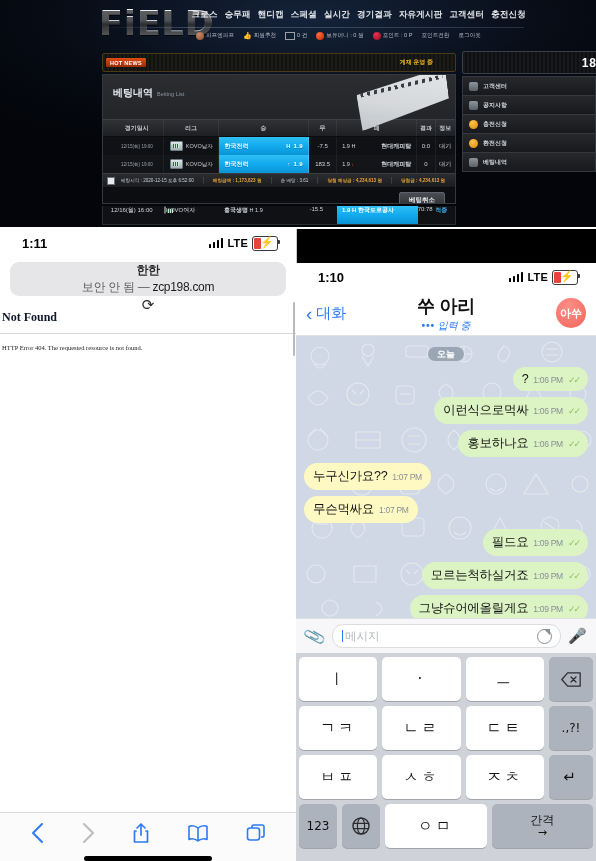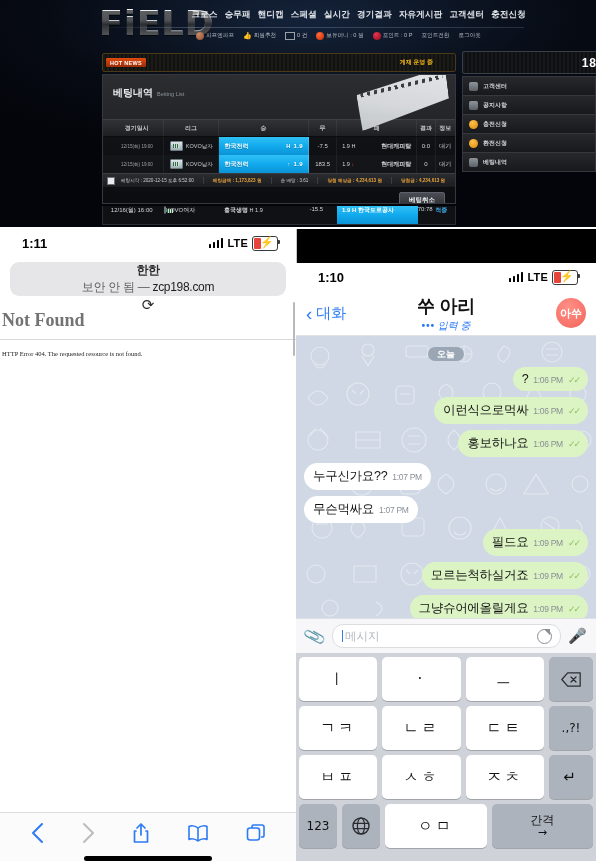--- a/index.html
+++ b/index.html
@@ -268,21 +268,21 @@
   .url-aa { font-size: 12px; font-weight: bold; color: #2b2b2b; letter-spacing: -.4px; }
   .url-text {
     flex: 1; text-align: center; font-size: 12px; color: #636366;
     letter-spacing: -.3px;
   }
   .url-text b { color: #1c1c1e; font-weight: normal; }
   .reload { font-size: 15px; color: #2b2b2b; }
   .page { padding: 14px 0 0 0; position: relative; }
   .nf-title {
     font-family: "Liberation Serif", serif; font-weight: bold;
-    font-size: 18px; color: #737373; padding: 0 2px 8px 2px;
+    font-size: 12px; color: #0f172a; padding: 0 2px 8px 2px;
     border-bottom: 1px solid #d8d8d8; margin: 0 0 10px 0;
   }
   .nf-body { font-family: "Liberation Serif", serif; font-size: 6.5px; color: #222; padding-left: 2px; }
   .page-scroll {
     position: absolute; right: 1px; top: 6px; width: 2px; height: 54px;
     background: #b9b9bd; border-radius: 2px;
   }
   .safari-toolbar {
     position: absolute; left: 0; bottom: 0; width: 296px; height: 54px;
     background: #fbfbfb; border-top: 1px solid #dcdcdf;
@@ -330,21 +330,21 @@
     border-radius: 9px; padding: 2px 9px;
   }
   .row { display: flex; margin-bottom: 6px; align-items: flex-end; }
   .row.out { justify-content: flex-end; }
   .bubble {
     max-width: 215px; border-radius: 15px; padding: 5px 9px;
     font-size: 12.5px; color: #111; display: flex; align-items: baseline; gap: 5px;
     position: relative; letter-spacing: -.3px;
   }
   .bubble.out { background: #dcf3c4; }
-  .bubble.in  { background: #ffffff; }
+  .bubble.in  { background: #fef9c3; }
   .bubble .t { font-size: 8.5px; color: #8a8f96; white-space: nowrap; }
   .ticks { color: #8fbf5e; font-size: 9px; letter-spacing: -2px; }
 
   .inputbar {
     height: 34px; background: #f7f7f9; border-top: 1px solid #dfe0e3;
     display: flex; align-items: center; gap: 7px; padding: 0 9px;
   }
   .clip { color: #7c8088; font-size: 16px; transform: rotate(-20deg); }
   .msg-field {
     flex: 1; height: 22px; background: #fff; border: 1px solid #dcdde0;

